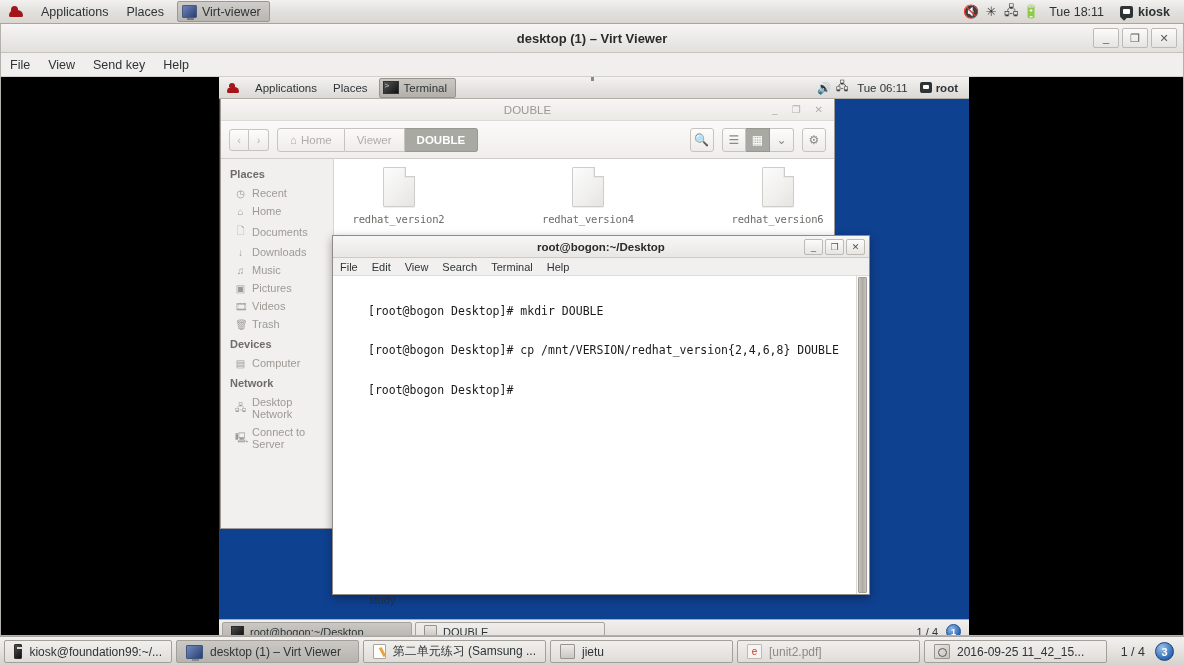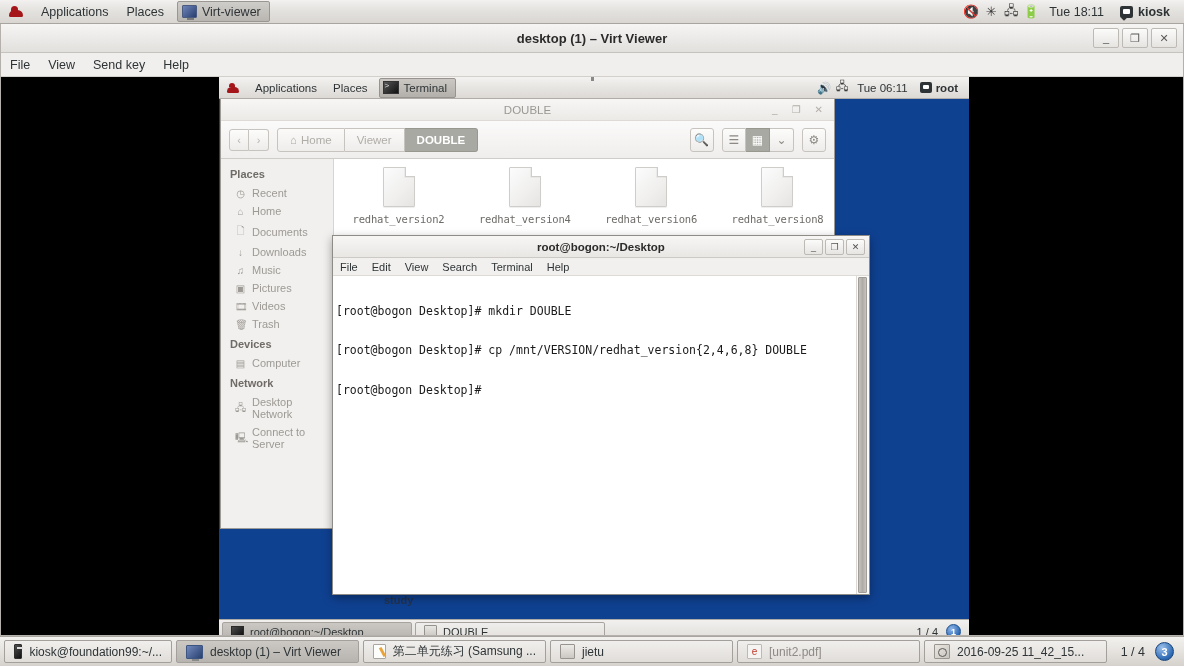--- a/index.html
+++ b/index.html
@@ -150,21 +150,21 @@
   .file-ico-wrap{ width:113px; display:flex; flex-direction:column; align-items:center; gap:6px;}
   .page-ico{ width:32px; height:40px;
     background:linear-gradient(135deg,#fcfcfc 0%,#f0efee 60%,#e5e4e2 100%);
     border:1px solid #cfcdc9; position:relative; border-radius:1px;
     box-shadow: 0 1px 1px rgba(0,0,0,.07);}
   .page-ico::after{content:"";position:absolute;right:-1px;top:-1px;width:9px;height:9px;
     background:#fff;border-left:1px solid #cfcdc9;border-bottom:1px solid #cfcdc9;
     box-shadow:-1px 1px 0 rgba(0,0,0,.04);}
   .file-name{ font-size:10.5px; color:#6d6b67; font-family:"DejaVu Sans Mono", monospace; letter-spacing:-0.2px;}
 
-  .desk-label{ position:absolute; left:165px; top:517px; font-size:11px; color:#23324c; font-weight:bold;}
+  .desk-label{ position:absolute; left:150px; top:517px; font-size:11px; color:#23324c; font-weight:normal;}
 
   
   .term{
     position:absolute; left:113px; top:158px; width:538px; height:360px;
     background:#fff; border:1px solid #8f8c87;
     box-shadow: 0 3px 9px rgba(0,0,0,.35);
     display:flex; flex-direction:column;
   }
   .term-title{ height:22px; background:linear-gradient(to bottom,#f7f6f5,#e9e7e4);
     border-bottom:1px solid #cdcac5; position:relative; display:flex;align-items:center;}
@@ -173,21 +173,21 @@
   .term-wbtn{width:19px;height:16px;margin-left:2px;
     background:linear-gradient(to bottom,#fbfbfa,#e7e5e2);
     border:1px solid #bdbab5;border-radius:2px;font-size:9px;color:#55534f;
     display:flex;align-items:center;justify-content:center;}
   .term-menu{height:18px;display:flex;align-items:center;font-size:11px;color:#2e3436;
     background:#f1f0ee;border-bottom:1px solid #dedbd6;}
   .term-menu span{padding:0 7px;}
   .term-area{flex:1;background:#fff;display:flex;min-height:0;}
   .term-text{ flex:1; padding:2px 0 12px 3px;
     font-family:"DejaVu Sans Mono","Liberation Mono",monospace;
-    font-size:11.5px; line-height:13.3px; color:#1a1a1a; white-space:pre;}
+    font-size:11.5px; line-height:13.3px; color:#1a1a1a; white-space:pre;margin-left:32px;}
   .term-scroll{ width:13px; background:#fbfbfa; border-left:1px solid #dcd9d4; padding:1px;}
   .term-thumb{ width:9px; height:100%; background:linear-gradient(to right,#c6c3be,#aeaba6,#c6c3be);
     border:1px solid #a09d98; border-radius:1px;}
 
   
   .guest-bottom{
     position:absolute; left:0; bottom:0; width:750px; height:24px;
     background:linear-gradient(to bottom,#f1f0ee,#dedbd7);
     border-top:1px solid #aeaba6; display:flex; align-items:center; padding:0 3px; gap:3px;
   }
@@ -398,24 +398,20 @@
                   <div class="file-name">redhat_version2</div>
                 </div>
                 <div class="file-ico-wrap">
                   <div class="page-ico"></div>
                   <div class="file-name">redhat_version4</div>
                 </div>
                 <div class="file-ico-wrap">
                   <div class="page-ico"></div>
                   <div class="file-name">redhat_version6</div>
                 </div>
-                <div class="file-ico-wrap">
-                  <div class="page-ico"></div>
-                  <div class="file-name">redhat_version8</div>
-                </div>
               </div>
             </div>
           </div>
         </div>
 
         <div class="term">
           <div class="term-title">
             <div class="term-title-text">root@bogon:~/Desktop</div>
             <div class="term-wbtns">
               <div class="term-wbtn">_</div>

